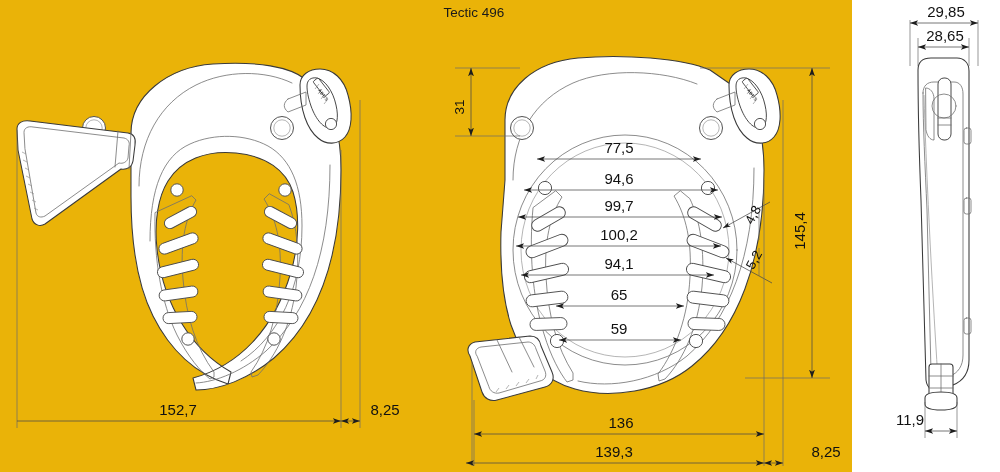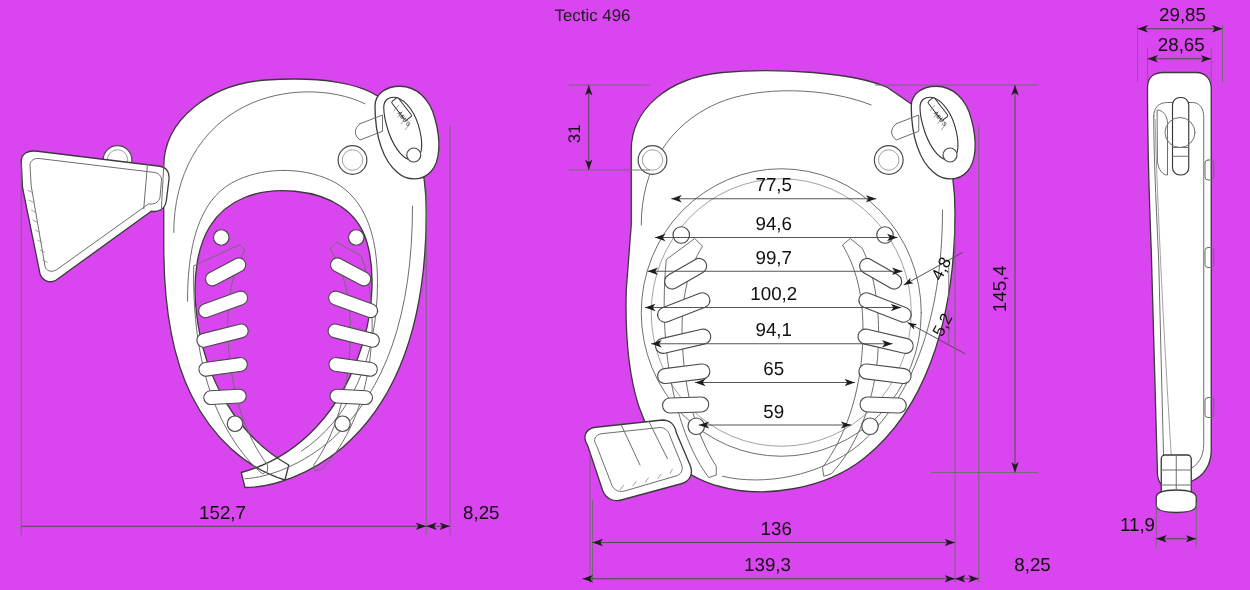--- a/index.html
+++ b/index.html
@@ -1,21 +1,21 @@
 <!DOCTYPE html>
 <html><head>
 <meta charset="utf-8">
 <style>
   html,body{margin:0;padding:0;background:#ffffff;}
   body{
     width:1000px;height:472px;overflow:hidden;
     font-family:"Liberation Sans", sans-serif;
     color:#111111;
   }
-  #sheet{position:relative;width:1000px;height:472px;background:#d946ef;}
+  #sheet{position:relative;width:852px;height:472px;background:#eab308;}
   #sheet svg{position:absolute;left:0;top:0;}
   .dimtext{
     font-family:"Liberation Sans", sans-serif;
     font-size:15px;
     fill:#111111;
     text-anchor:middle;
     dominant-baseline:alphabetic;
   }
   .dimtext.small{font-size:13.5px;}
   .titletext{

